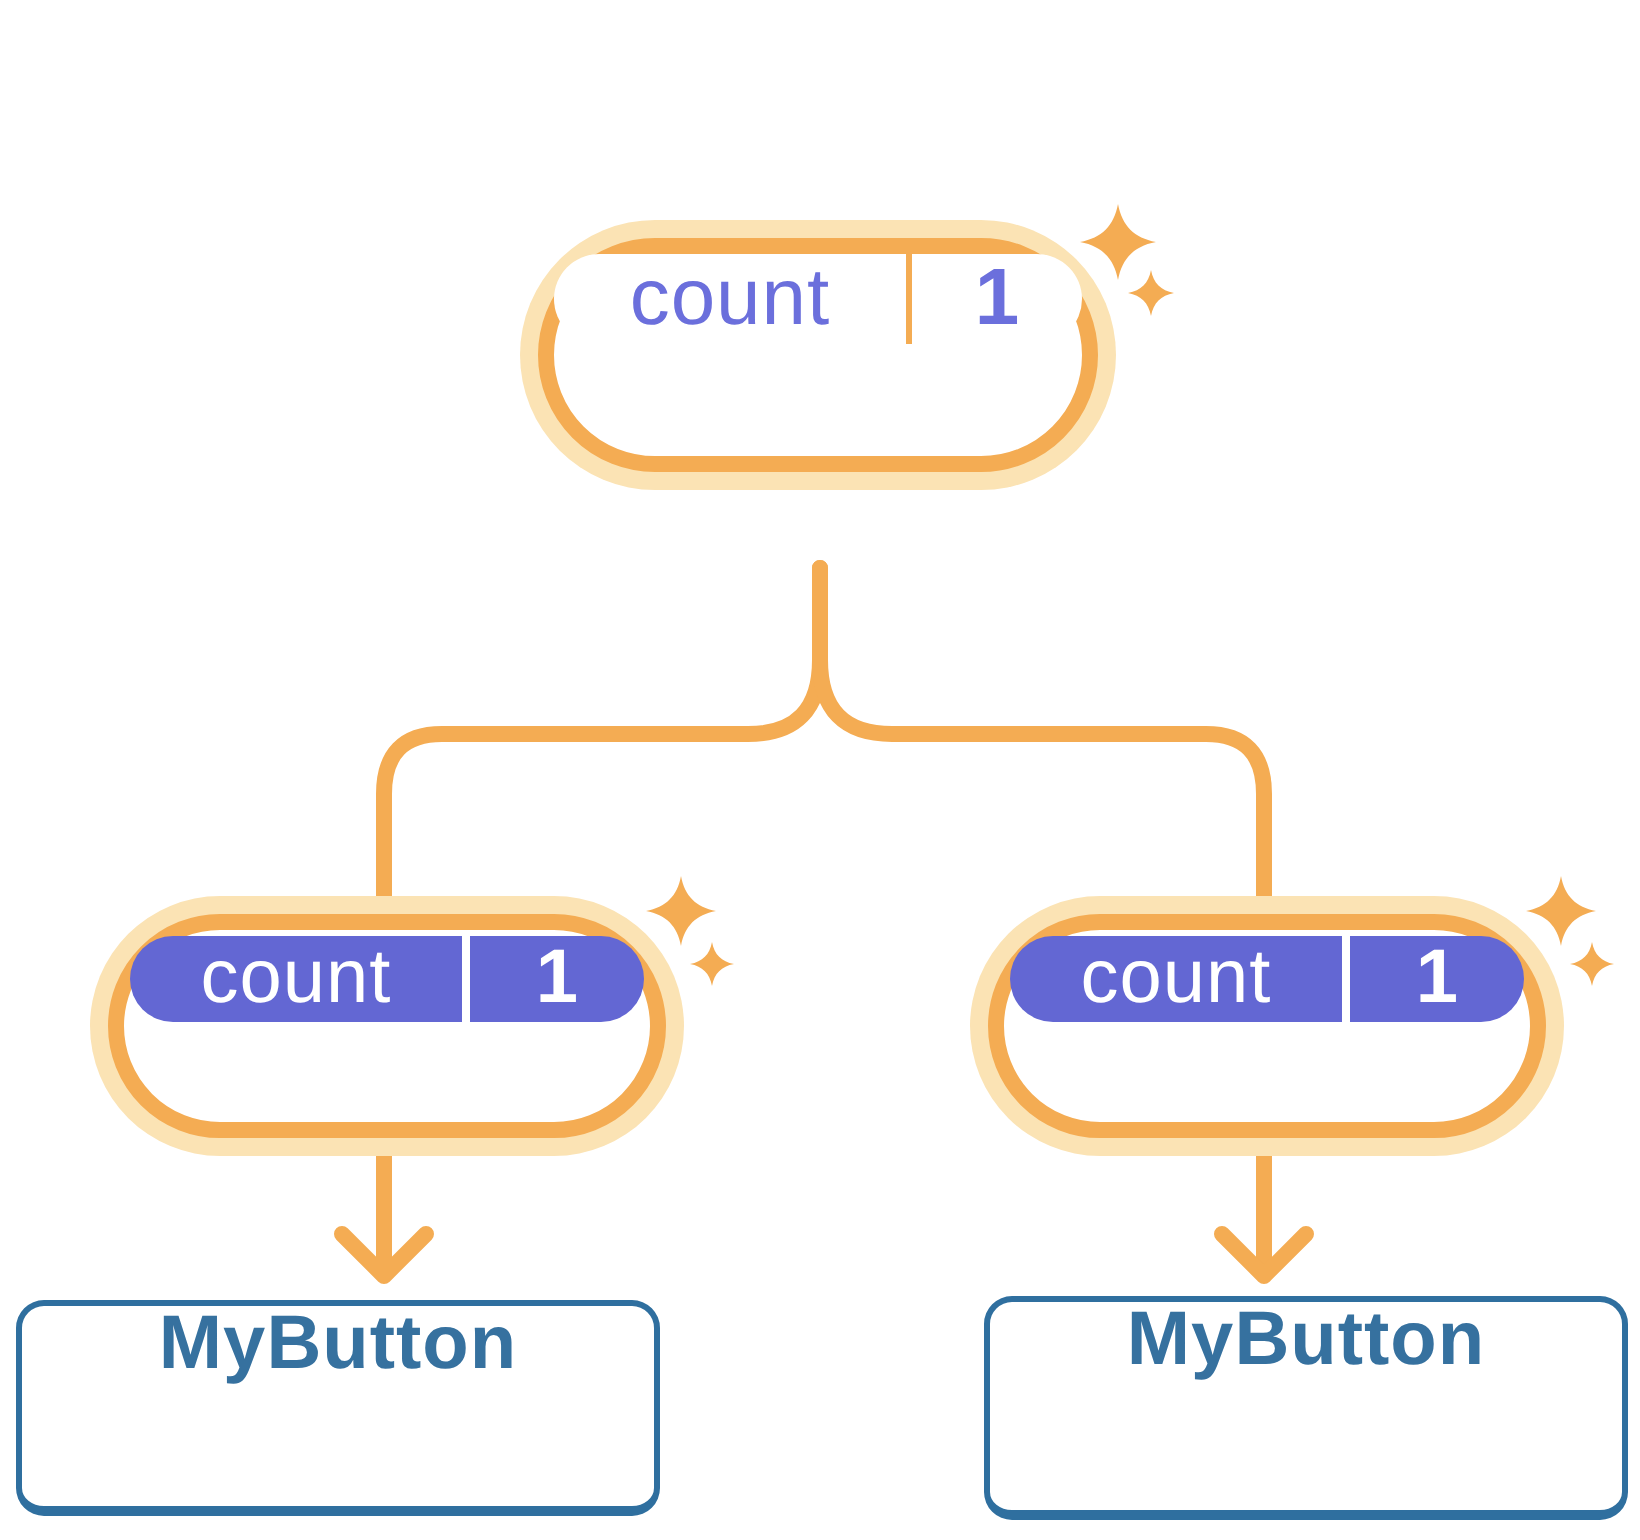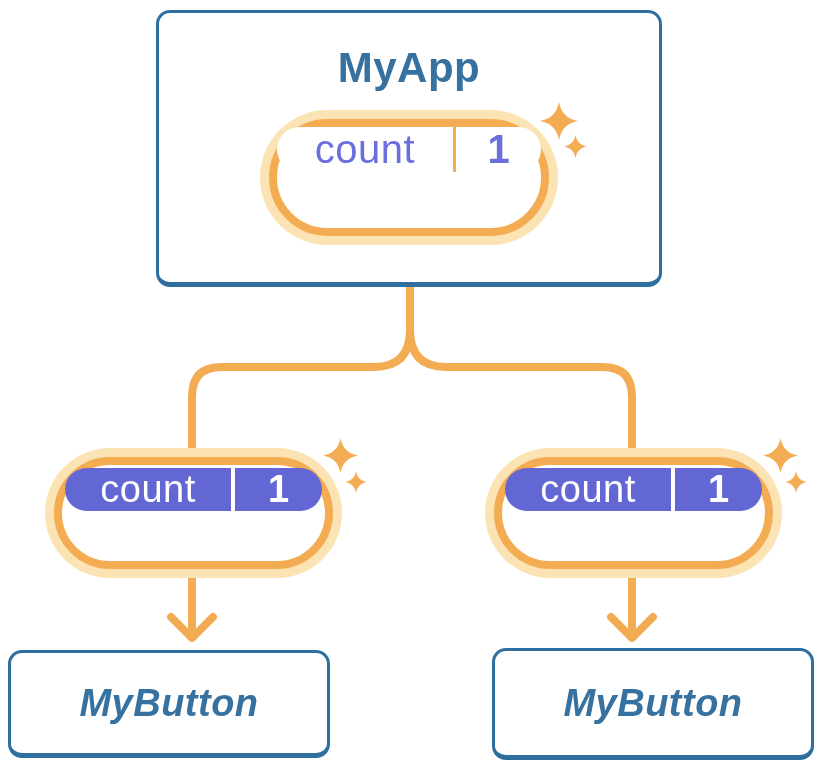--- a/index.html
+++ b/index.html
@@ -12,21 +12,21 @@
   svg.connectors .stroke{
     fill:none;stroke:var(--accent-orange,#F4AC53);stroke-width:8;
     stroke-linecap:round;stroke-linejoin:round;
   }
   .card{
     position:absolute;background:var(--card-bg,#ffffff);
     border:3px solid var(--blue-border,#2F6F9F);
     border-bottom-width:5px;border-radius:14px;box-sizing:border-box;
   }
   .root-card{left:156px;top:10px;width:506px;height:277px;}
-  .btn-card{display:flex;align-items:center;justify-content:center;font-style:italic;}
+  .btn-card{display:flex;align-items:flex-start;justify-content:center;}
   .btn-card-left{left:8px;top:650px;width:322px;height:108px;}
   .btn-card-right{left:492px;top:648px;width:322px;height:112px;}
   .card-title{color:var(--blue-text,#36719F);font-weight:700;letter-spacing:.5px;}
   .root-title{position:absolute;left:0;top:34px;width:100%;text-align:center;font-size:42px;line-height:1;}
   .btn-title{font-size:38px;line-height:1;}
 
   .pill{position:absolute;border-radius:999px;background:var(--halo-orange,#FBE3B4);padding:9px;box-sizing:border-box;}
   .pill-ring{
     width:100%;height:100%;border-radius:999px;box-sizing:border-box;
     border:8px solid var(--accent-orange,#F4AC53);
@@ -60,23 +60,20 @@
 
   <svg class="connectors" width="820" height="770" viewBox="0 0 820 770">
     <path class="stroke" d="M410 284 L410 330 Q410 367 374 367 L221 367 Q192 367 192 397 L192 452"></path>
     <path class="stroke" d="M410 284 L410 330 Q410 367 446 367 L603 367 Q632 367 632 397 L632 452"></path>
     <path class="stroke" d="M192 574 L192 633"></path>
     <polyline class="stroke" points="171 617 192 638 213 617"></polyline>
     <path class="stroke" d="M632 574 L632 633"></path>
     <polyline class="stroke" points="611 617 632 638 653 617"></polyline>
   </svg>
 
-  <div class="card root-card">
-    <div class="card-title root-title">MyApp</div>
-  </div>
 
   <div class="pill pill-light pill-top">
     <div class="pill-ring">
       <div class="pill-body">
         <span class="pill-label">count</span>
         <span class="pill-divider"></span>
         <span class="pill-value">1</span>
       </div>
     </div>
   </div>

